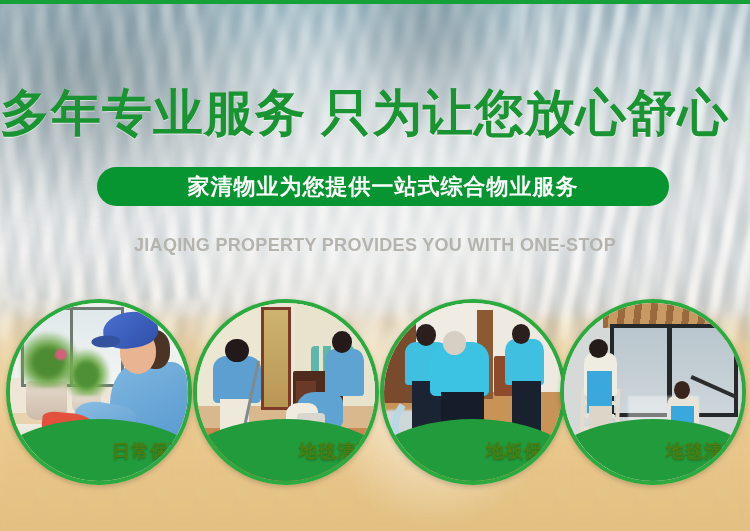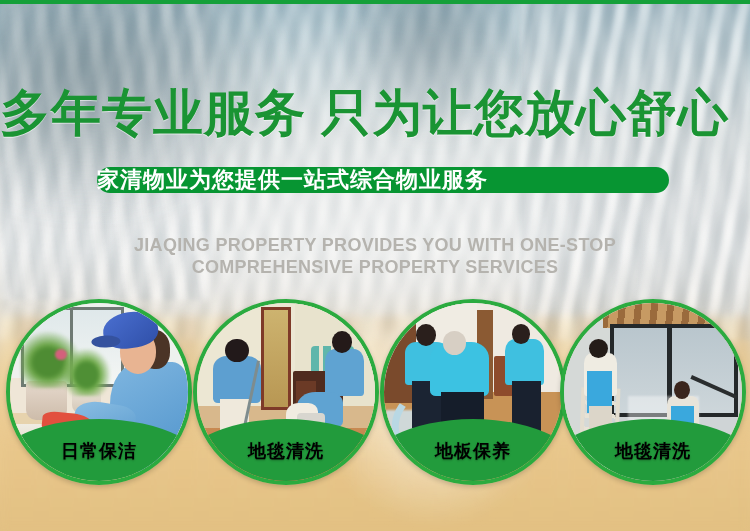--- a/index.html
+++ b/index.html
@@ -94,23 +94,23 @@
     font-size:50px;line-height:58px;font-weight:bold;
     color:#1a9433;
     letter-spacing:1px;
     white-space:nowrap;
     text-shadow:0 1px 0 rgba(255,255,255,.55);
     z-index:5;
   }
 
   
   .pill{
-    position:absolute;left:97px;top:167px;width:572px;height:26px;
+    position:absolute;left:97px;top:167px;width:572px;height:39px;
     background:#079532;border-radius:20px;
-    display:flex;align-items:center;justify-content:flex-start;
+    display:flex;align-items:center;justify-content:center;
     z-index:5;
   }
   .pill-text{
     color:#ffffff;font-size:22px;font-weight:bold;letter-spacing:1px;
     white-space:nowrap;line-height:1;
   }
 
   
   .subtitle{
     position:absolute;left:0;top:234px;width:750px;text-align:center;
@@ -131,22 +131,22 @@
   .c3{left:380px;}
   .c4{left:560px;}
   .photo{position:absolute;inset:0;}
 
   
   .chord{
     position:absolute;left:-14%;bottom:-56px;width:128%;height:118px;
     background:#229b3c;border-radius:50%;
   }
   .chord-label{
-    position:absolute;left:0;bottom:18px;width:100%;text-align:center;
-    color:#000000;font-size:18px;font-weight:bold;letter-spacing:1px;
+    position:absolute;left:0;bottom:18px;width:100%;text-align:right;
+    color:#4d7c0f;font-size:18px;font-weight:bold;letter-spacing:1px;
     text-shadow:0 1px 2px rgba(0,0,0,.30);
     white-space:nowrap;
   }
 
   
   
   .p1{
     background:
       linear-gradient(to bottom,#eef1ee 0 42%, #efe6d7 42% 62%, #e7d3ad 62% 100%);
   }
@@ -274,21 +274,20 @@
   <div class="top-rule"></div>
 
   <div class="headline">多年专业服务 只为让您放心舒心</div>
 
   <div class="pill">
     <span class="pill-text">家清物业为您提供一站式综合物业服务</span>
   </div>
 
   <div class="subtitle">
     <span>JIAQING PROPERTY PROVIDES YOU WITH ONE-STOP</span>
-    <span>COMPREHENSIVE PROPERTY SERVICES</span>
   </div>
 
   <div class="circles">
 
     <div class="circle c1">
       <div class="photo p1">
         <div class="win"></div>
           <div class="pot1"></div>
           <div class="leaf1"></div>
         <div class="pot2"></div>

